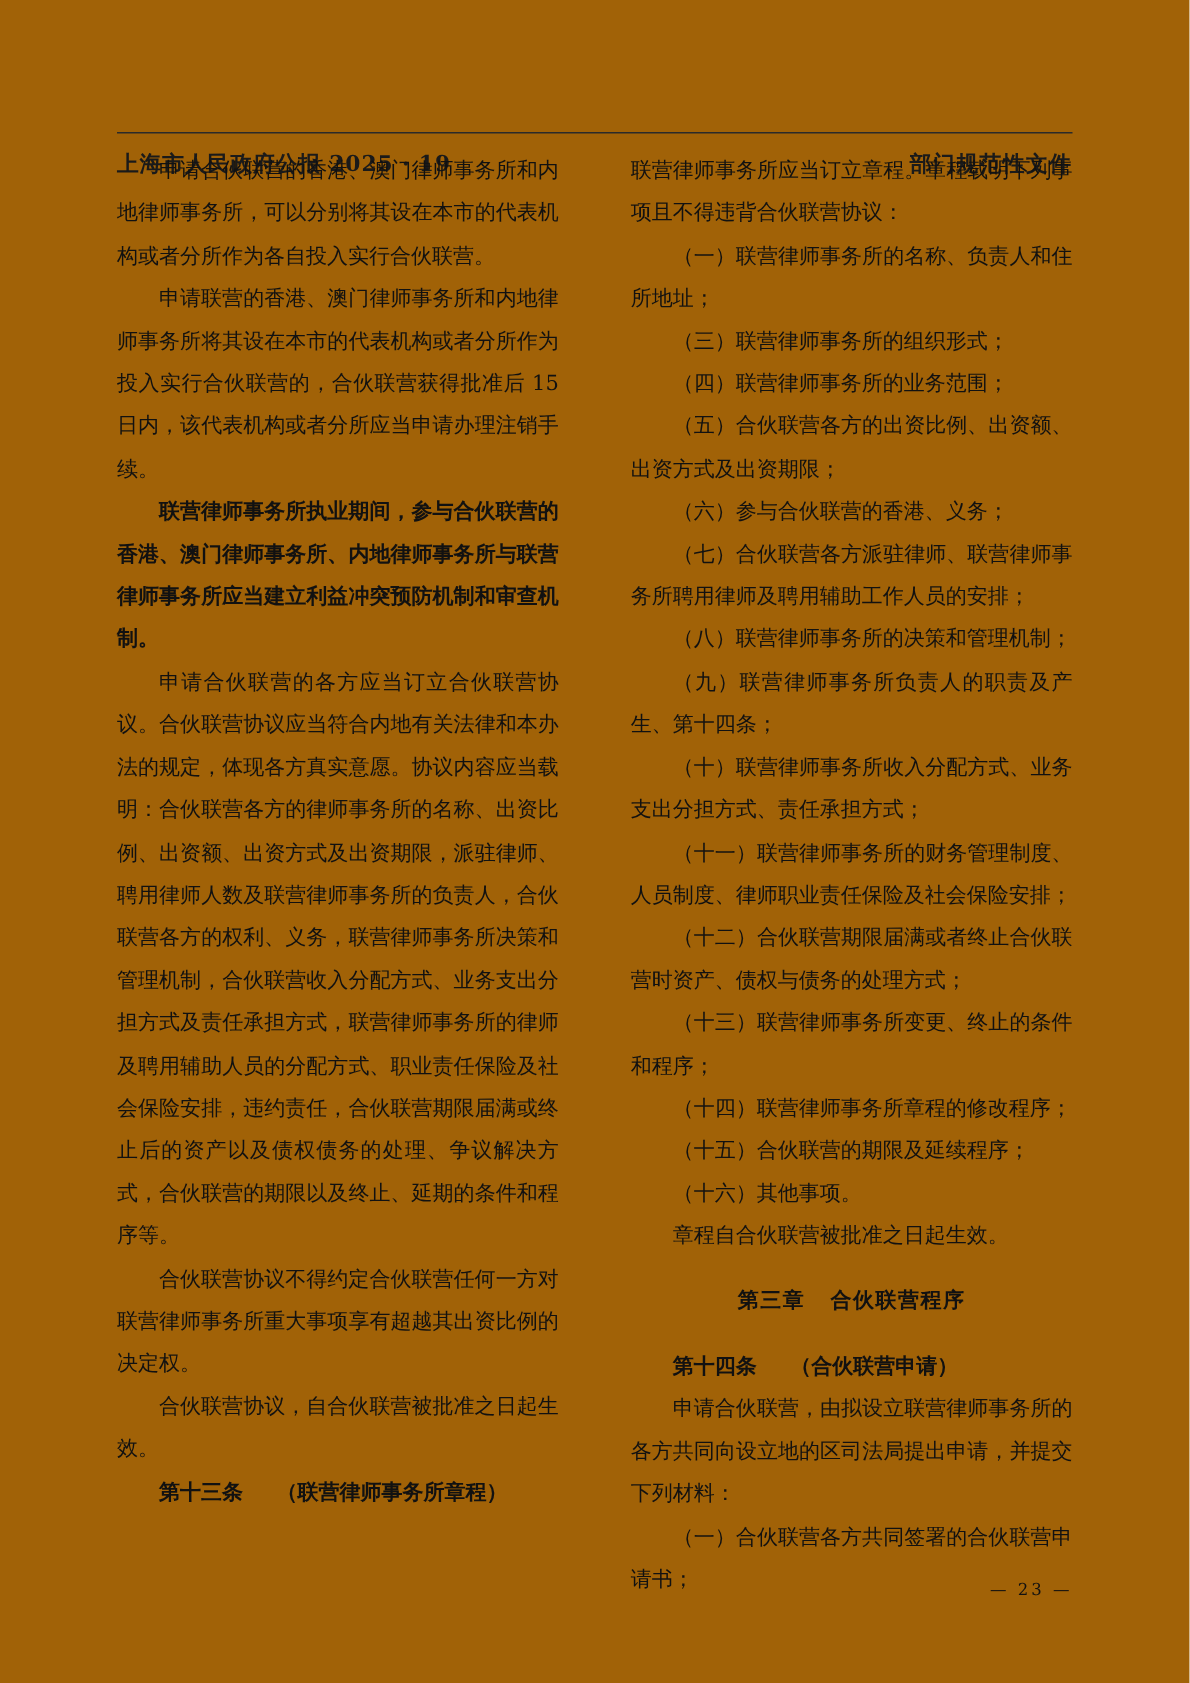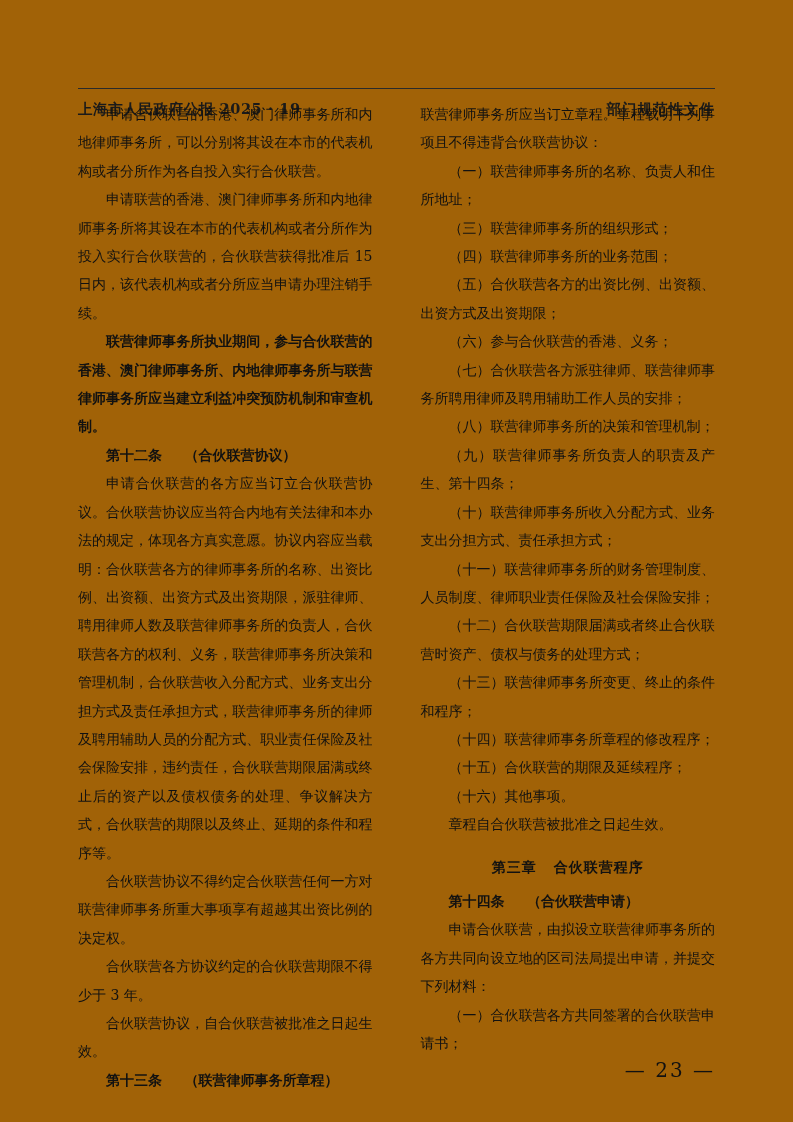--- a/index.html
+++ b/index.html
@@ -73,57 +73,55 @@
     font-weight: bold;
   }
   .art .gap {
     display: inline-block;
     width: 1.6em;
   }
   .chapter {
     text-align: center;
     font-weight: bold;
     margin-top: 14px;
-    margin-bottom: 6px;
+    margin-bottom: 16px;
     letter-spacing: 1px;
   }
   .chapter .gap {
     display: inline-block;
     width: 1.2em;
   }
   .pagenum {
     position: absolute;
-    bottom: 40px;
+    bottom: 56px;
     right: 78px;
     font-family: "DejaVu Serif", serif;
-    font-size: 20px;
+    font-size: 11px;
     color: #111;
     letter-spacing: 2px;
   }
 </style>
 </head>
 <body>
 
 <div class="page">
 
   <div class="header">
     <span class="left">上海市人民政府公报 2025 · 19</span>
     <span class="right">部门规范性文件</span>
   </div>
   <div class="rule"></div>
 
   <div class="columns">
     <div class="col" id="col-left">
         <p class="ind">申请合伙联营的香港、澳门律师事务所和内地律师事务所，可以分别将其设在本市的代表机构或者分所作为各自投入实行合伙联营。</p>
         <p class="ind">申请联营的香港、澳门律师事务所和内地律师事务所将其设在本市的代表机构或者分所作为投入实行合伙联营的，合伙联营获得批准后 15 日内，该代表机构或者分所应当申请办理注销手续。</p>
         <p class="ind b">联营律师事务所执业期间，参与合伙联营的香港、澳门律师事务所、内地律师事务所与联营律师事务所应当建立利益冲突预防机制和审查机制。</p>
-        <p class="art"><span>第十二条</span><span class="gap"></span><span>（合伙联营协议）</span></p>
         <p class="ind">申请合伙联营的各方应当订立合伙联营协议。合伙联营协议应当符合内地有关法律和本办法的规定，体现各方真实意愿。协议内容应当载明：合伙联营各方的律师事务所的名称、出资比例、出资额、出资方式及出资期限，派驻律师、聘用律师人数及联营律师事务所的负责人，合伙联营各方的权利、义务，联营律师事务所决策和管理机制，合伙联营收入分配方式、业务支出分担方式及责任承担方式，联营律师事务所的律师及聘用辅助人员的分配方式、职业责任保险及社会保险安排，违约责任，合伙联营期限届满或终止后的资产以及债权债务的处理、争议解决方式，合伙联营的期限以及终止、延期的条件和程序等。</p>
         <p class="ind">合伙联营协议不得约定合伙联营任何一方对联营律师事务所重大事项享有超越其出资比例的决定权。</p>
-        <p class="ind">合伙联营各方协议约定的合伙联营期限不得少于 3 年。</p>
         <p class="ind">合伙联营协议，自合伙联营被批准之日起生效。</p>
         <p class="art"><span>第十三条</span><span class="gap"></span><span>（联营律师事务所章程）</span></p>
       </div>
     <div class="col" id="col-right">
         <p class="">联营律师事务所应当订立章程。章程载明下列事项且不得违背合伙联营协议：</p>
         <p class="ind">（一）联营律师事务所的名称、负责人和住所地址；</p>
         <p class="ind">（三）联营律师事务所的组织形式；</p>
         <p class="ind">（四）联营律师事务所的业务范围；</p>
         <p class="ind">（五）合伙联营各方的出资比例、出资额、出资方式及出资期限；</p>
         <p class="ind">（六）参与合伙联营的香港、义务；</p>

